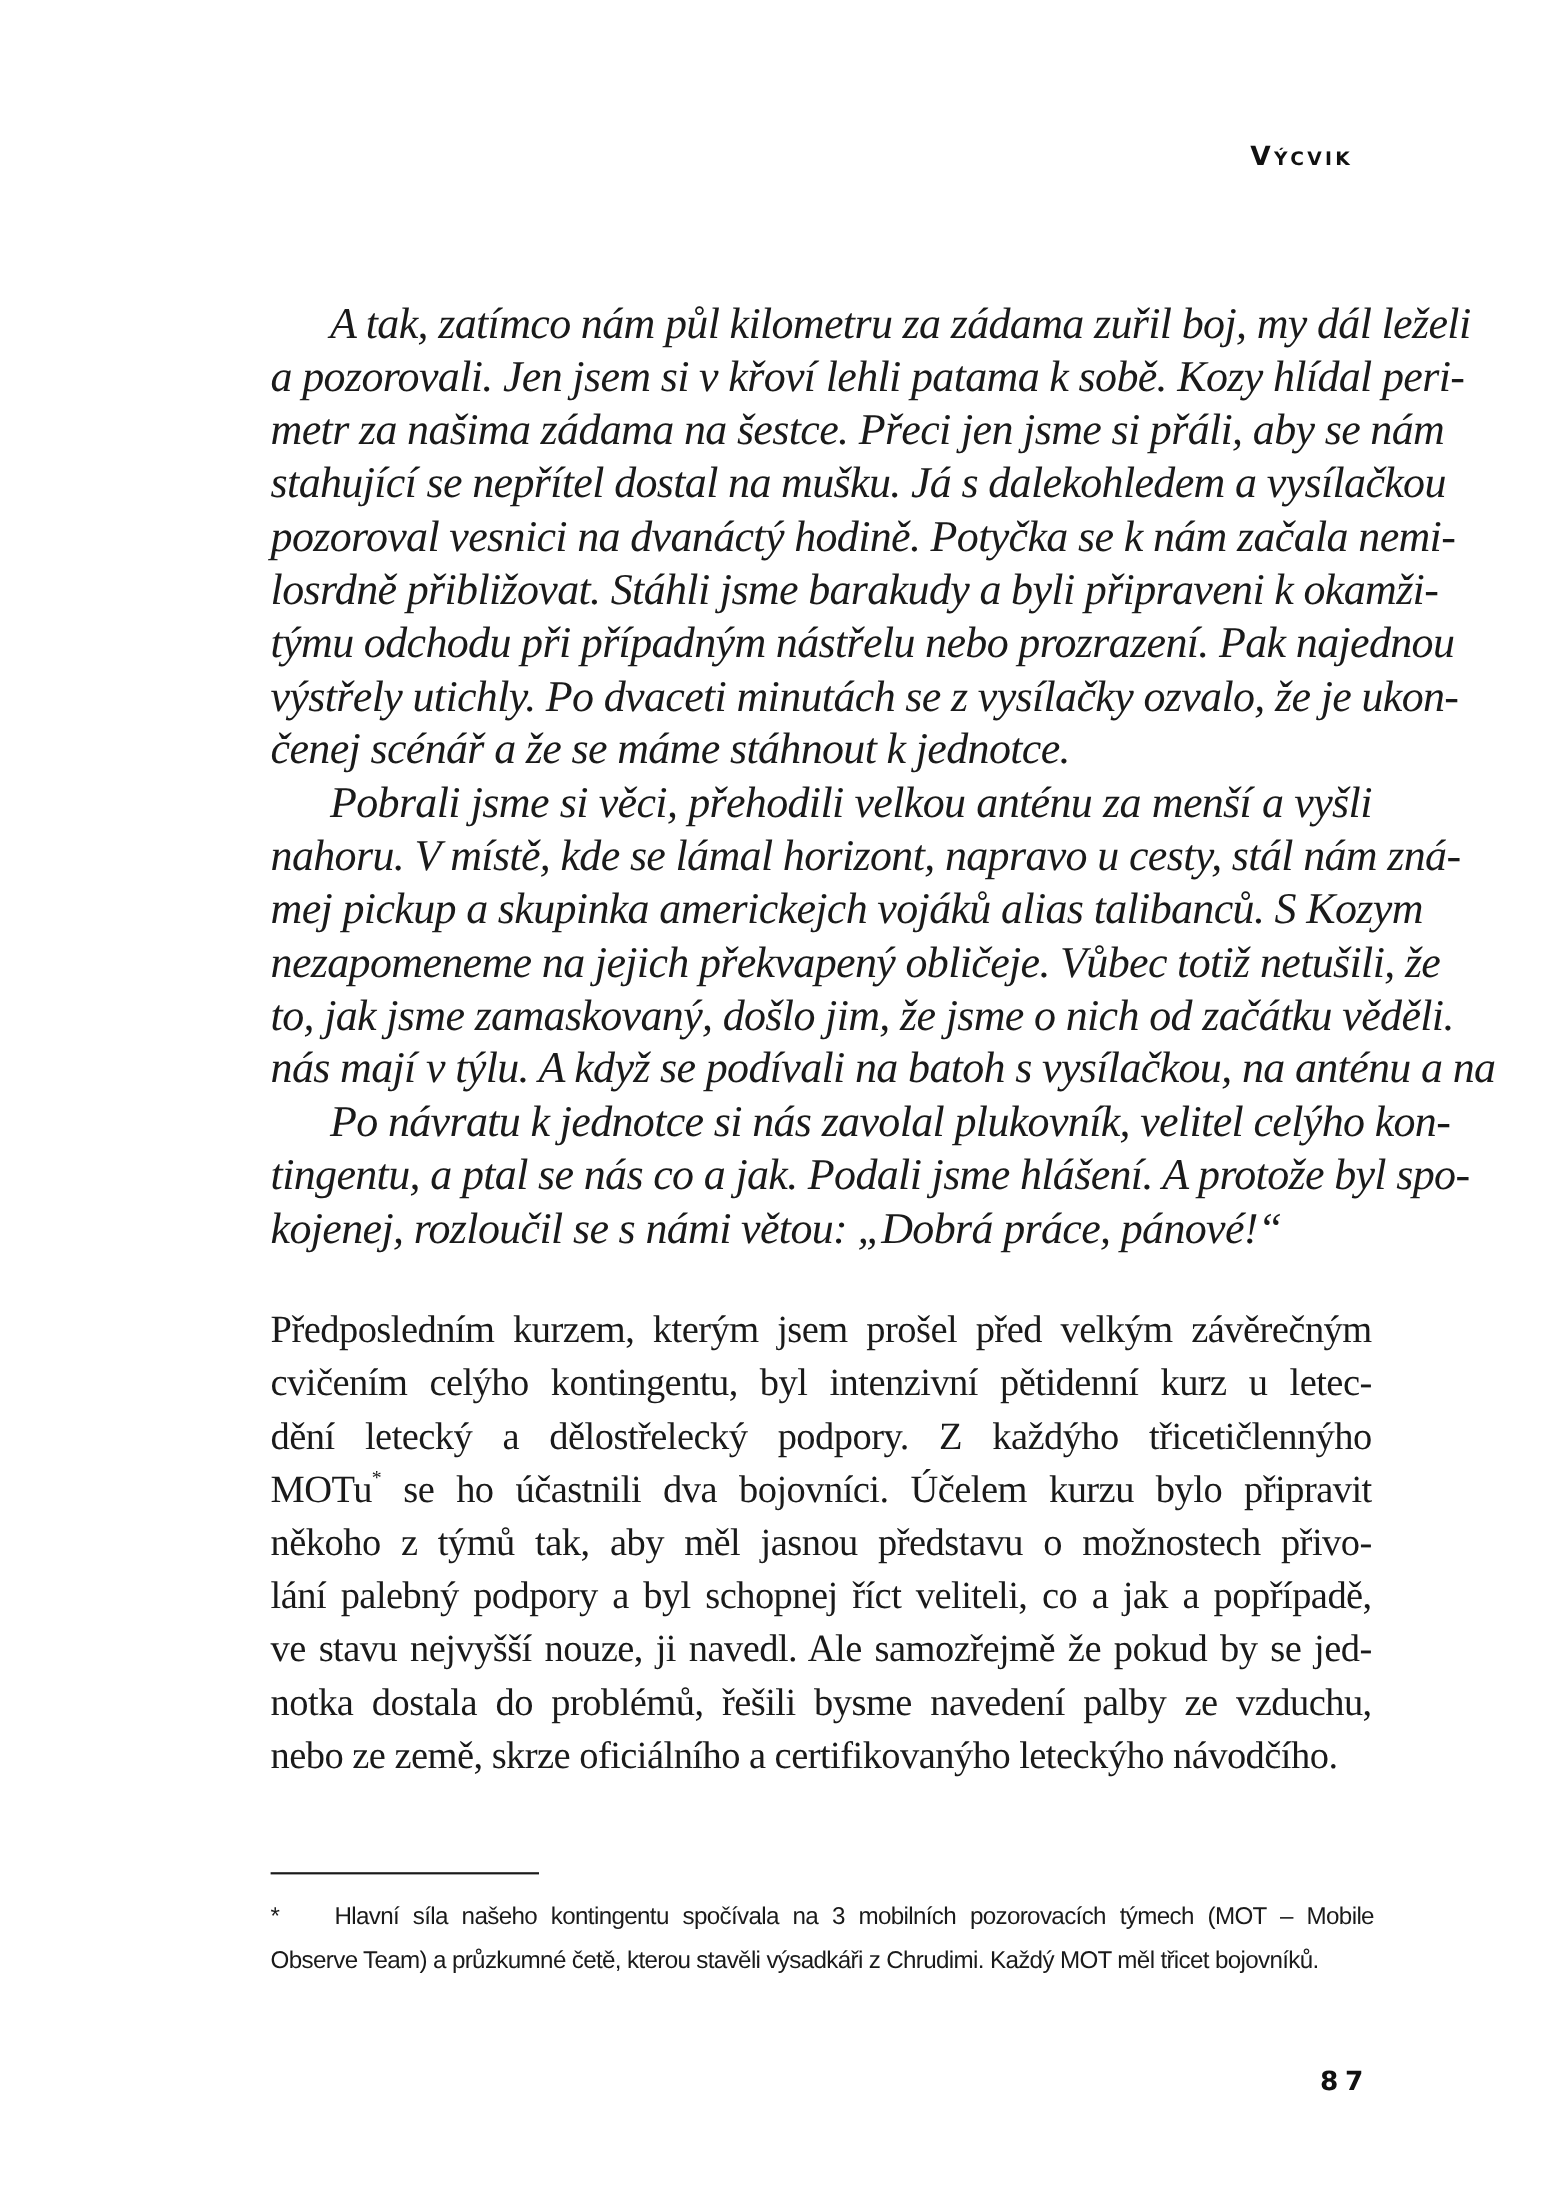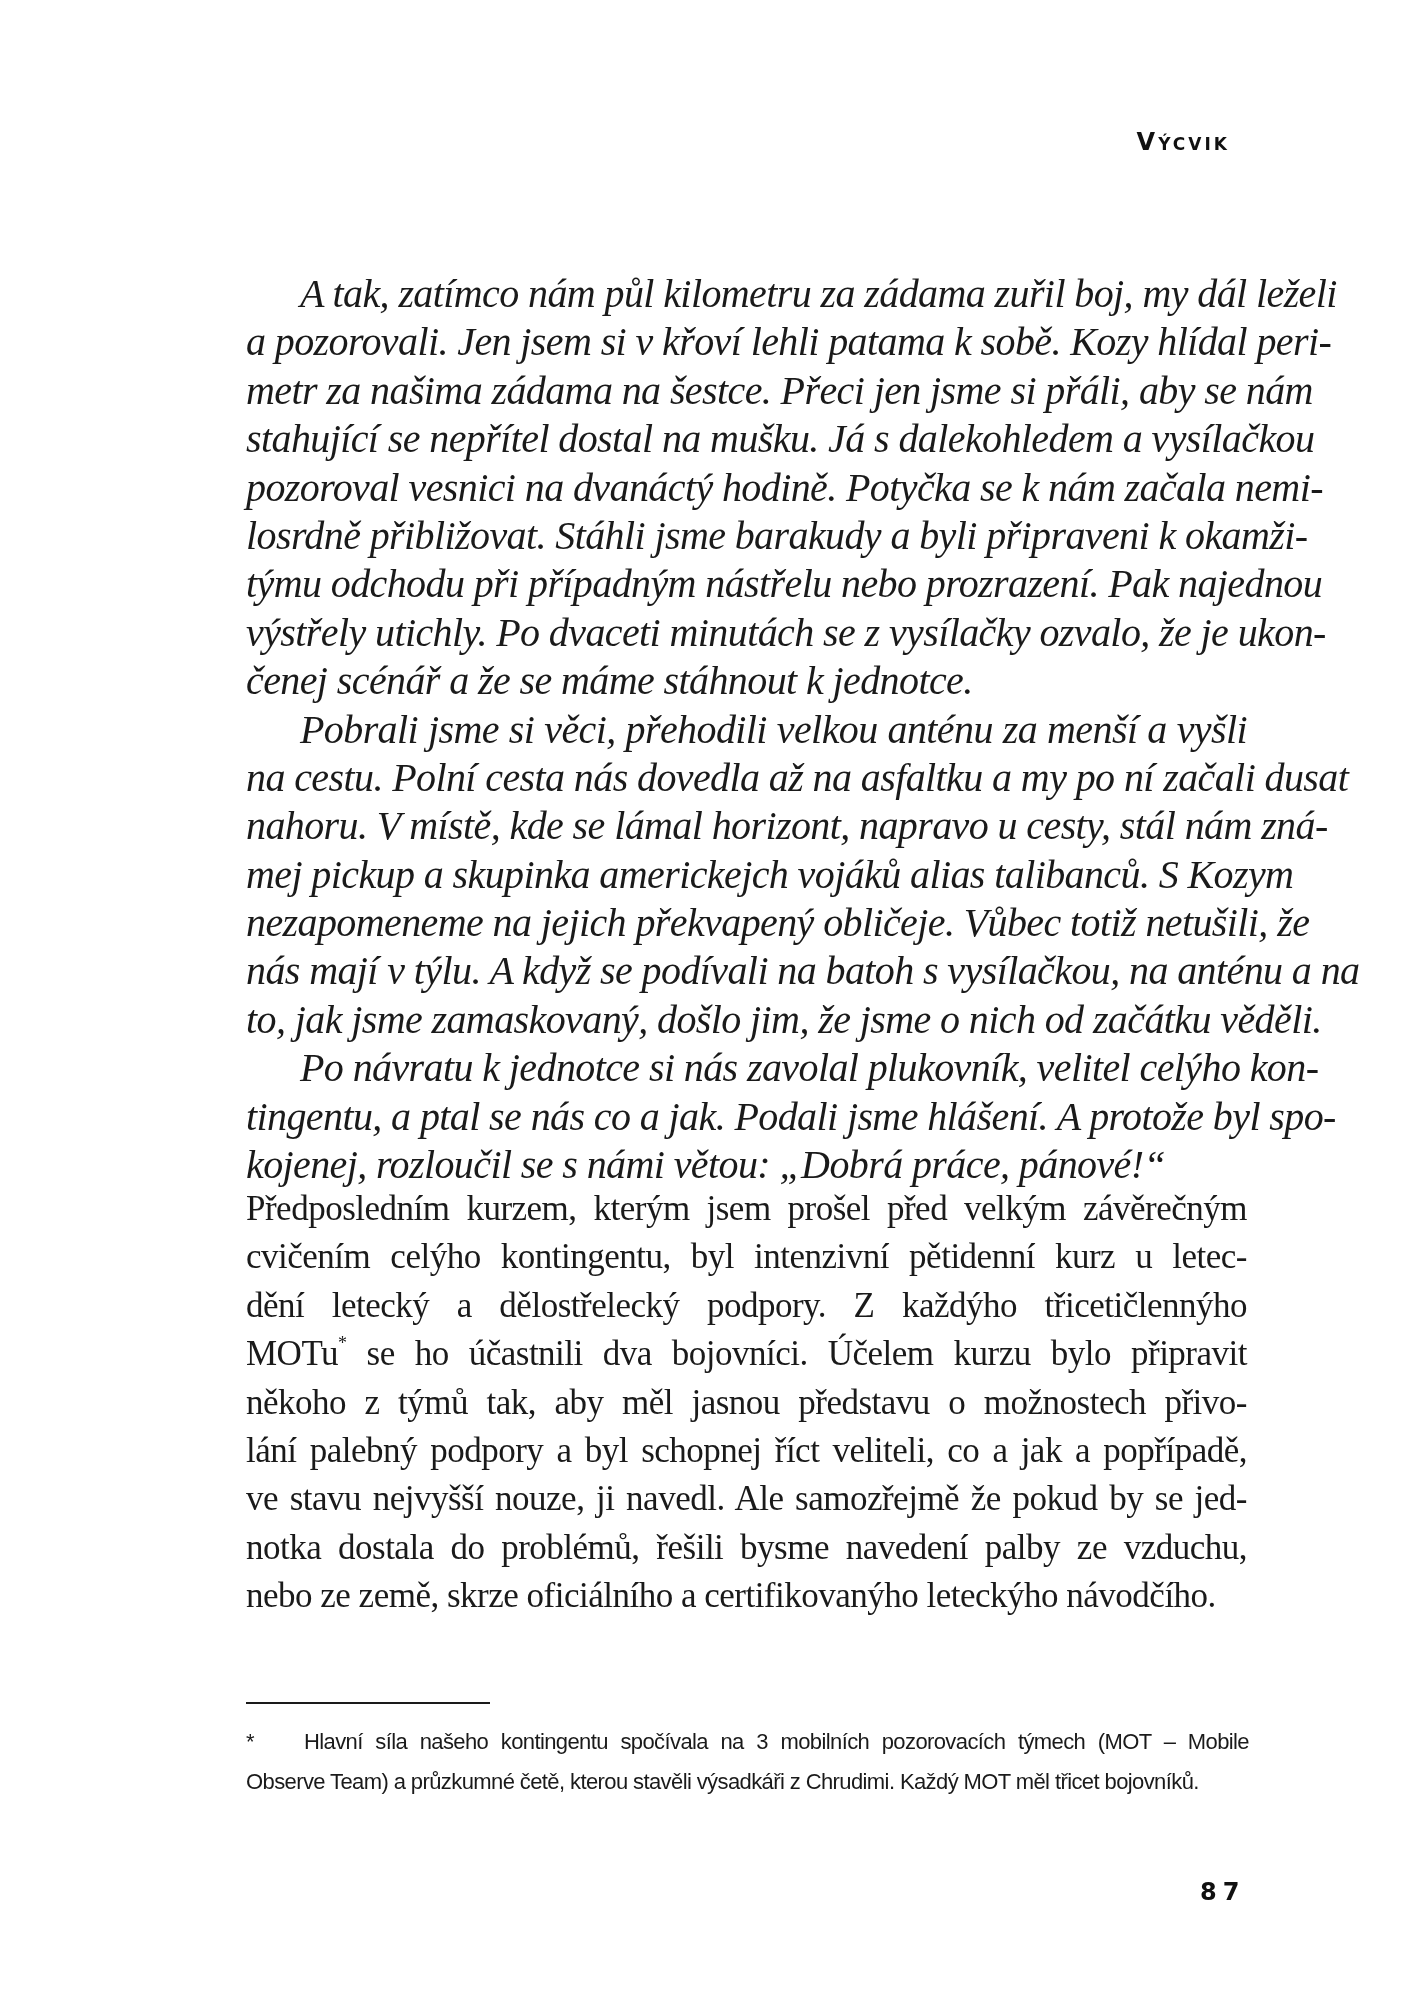--- a/index.html
+++ b/index.html
@@ -121,26 +121,25 @@
   <div class="line indent">A tak, zatímco nám půl kilometru za zádama zuřil boj, my dál leželi</div>
   <div class="line">a pozorovali. Jen jsem si v křoví lehli patama k sobě. Kozy hlídal peri-</div>
   <div class="line">metr za našima zádama na šestce. Přeci jen jsme si přáli, aby se nám</div>
   <div class="line">stahující se nepřítel dostal na mušku. Já s dalekohledem a vysílačkou</div>
   <div class="line">pozoroval vesnici na dvanáctý hodině. Potyčka se k nám začala nemi-</div>
   <div class="line">losrdně přibližovat. Stáhli jsme barakudy a byli připraveni k okamži-</div>
   <div class="line">týmu odchodu při případným nástřelu nebo prozrazení. Pak najednou</div>
   <div class="line">výstřely utichly. Po dvaceti minutách se z vysílačky ozvalo, že je ukon-</div>
   <div class="line last">čenej scénář a že se máme stáhnout k jednotce.</div>
   <div class="line indent">Pobrali jsme si věci, přehodili velkou anténu za menší a vyšli</div>
-  <div class="line">na cestu. Polní cesta nás dovedla až na asfaltku a my po ní začali dusat</div>
   <div class="line">nahoru. V místě, kde se lámal horizont, napravo u cesty, stál nám zná-</div>
   <div class="line">mej pickup a skupinka americkejch vojáků alias talibanců. S Kozym</div>
   <div class="line">nezapomeneme na jejich překvapený obličeje. Vůbec totiž netušili, že</div>
+  <div class="line last">to, jak jsme zamaskovaný, došlo jim, že jsme o nich od začátku věděli.</div>
   <div class="line">nás mají v týlu. A když se podívali na batoh s vysílačkou, na anténu a na</div>
-  <div class="line last">to, jak jsme zamaskovaný, došlo jim, že jsme o nich od začátku věděli.</div>
   <div class="line indent">Po návratu k jednotce si nás zavolal plukovník, velitel celýho kon-</div>
   <div class="line">tingentu, a ptal se nás co a jak. Podali jsme hlášení. A protože byl spo-</div>
   <div class="line last">kojenej, rozloučil se s námi větou: „Dobrá práce, pánové!“</div>
 </div>
 
 <div class="text-block roman-block">
   <div class="line">Předposledním kurzem, kterým jsem prošel před velkým závěrečným</div>
   <div class="line">cvičením celýho kontingentu, byl intenzivní pětidenní kurz u letec-</div>
   <div class="line">dění letecký a dělostřelecký podpory. Z každýho třicetičlennýho</div>
   <div class="line"><span>MOTu</span><sup>*</sup> <span>se ho účastnili dva bojovníci. Účelem kurzu bylo připravit</span></div>

